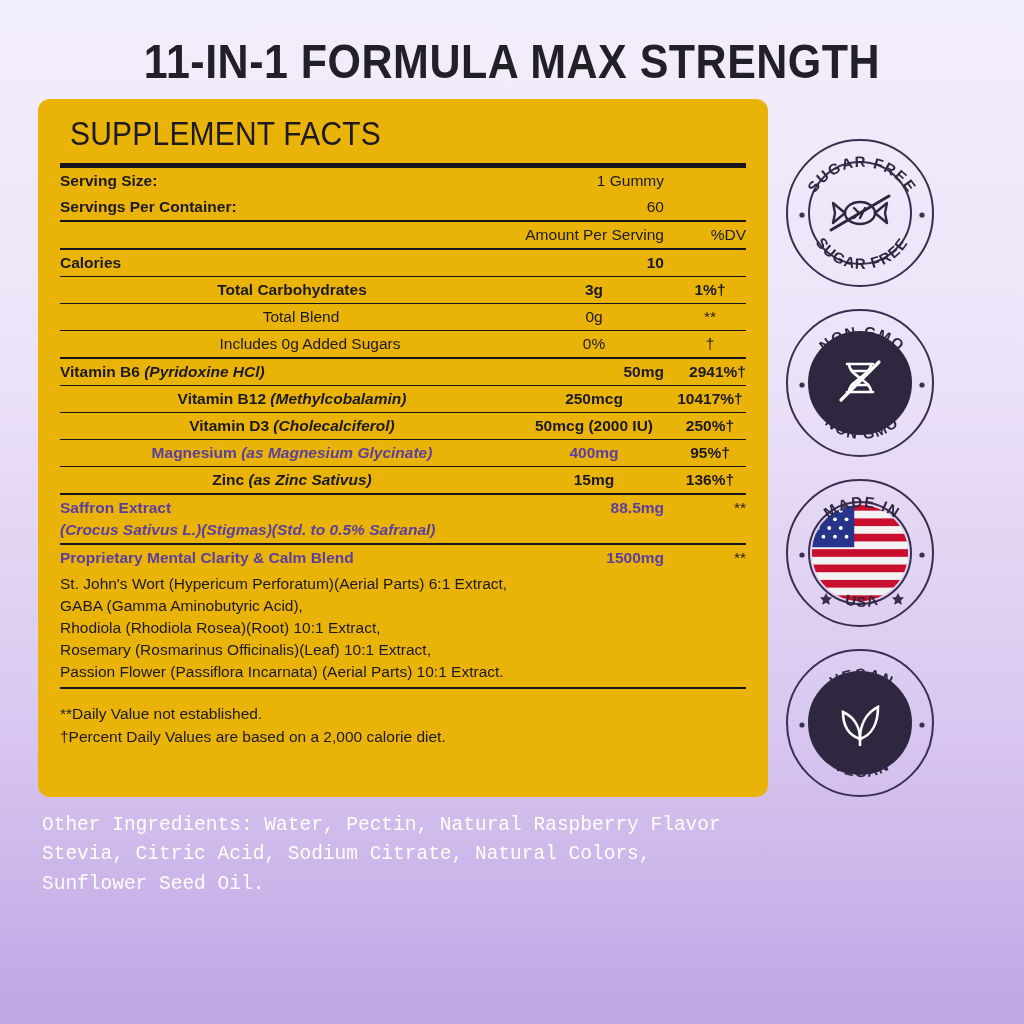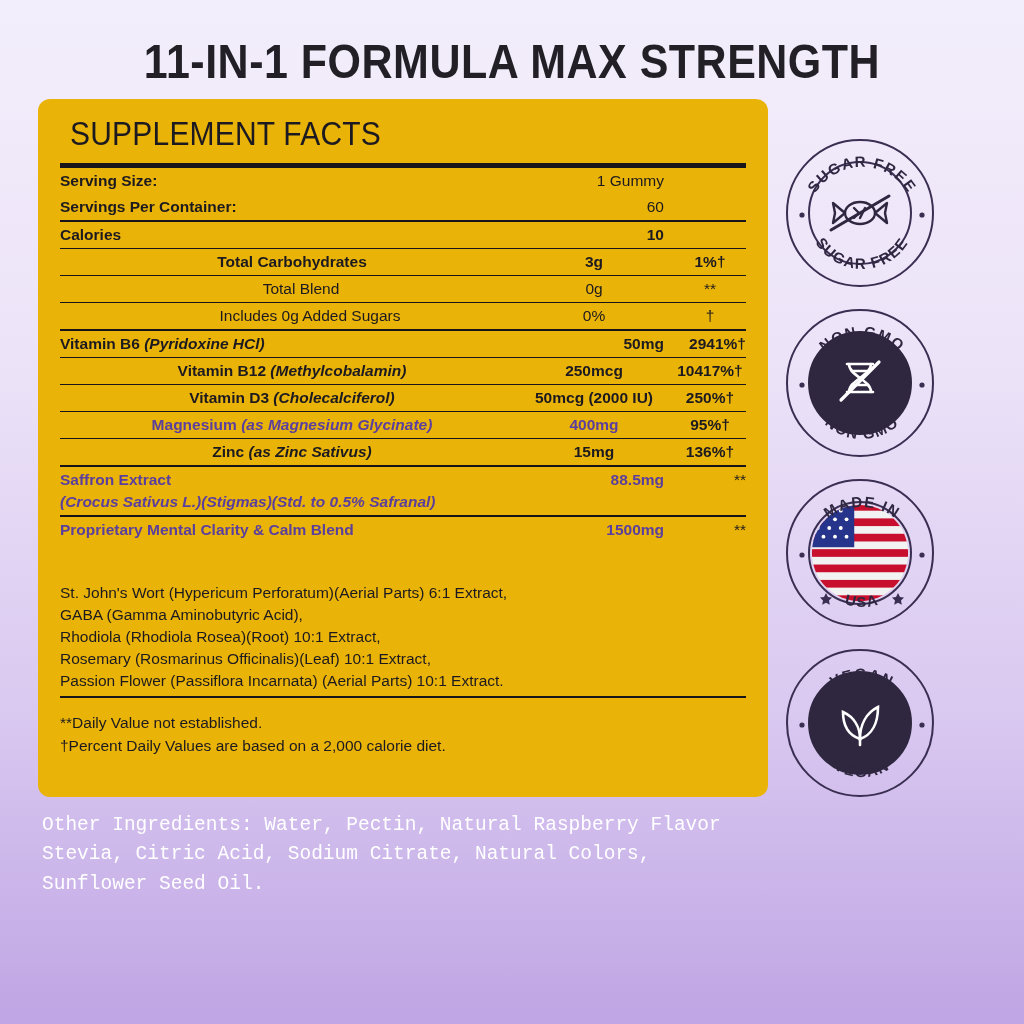--- a/index.html
+++ b/index.html
@@ -73,21 +73,20 @@
   .purple { color: #5b3f9e; }
   .indent1 { padding-left: 18px !important; }
   .indent2 { padding-left: 36px !important; }
 
   .headrow td { font-weight: normal; font-size: 15.5px; }
   .blend-list {
     font-size: 15.5px;
     line-height: 1.42;
     color: #1c1a20;
     padding-top: 2px;
-    margin-top: 37px;
   }
   .footnotes {
     font-size: 15.5px;
     line-height: 1.5;
     color: #1c1a20;
     padding-top: 9px;
   }
   .serving-cell { padding-left: 0 !important; }
 
   
@@ -151,20 +150,25 @@
           <td class="col-name bold serving-cell">Serving Size:</td>
           <td class="col-amt">1 Gummy</td>
           <td class="col-dv"></td>
         </tr>
         <tr>
           <td class="col-name bold serving-cell">Servings Per Container:</td>
           <td class="col-amt">60</td>
           <td class="col-dv"></td>
         </tr>
 
+        <tr class="rule-med headrow">
+          <td class="col-name"></td>
+          <td class="col-amt">Amount Per Serving</td>
+          <td class="col-dv">%DV</td>
+        </tr>
 
         <tr class="rule-med">
           <td class="col-name bold">Calories</td>
           <td class="col-amt bold">10</td>
           <td class="col-dv bold"></td>
         </tr>
 
         <tr class="rule-thin">
           <td class="col-name bold">Total Carbohydrates</td>
           <td class="col-amt bold">3g</td>

